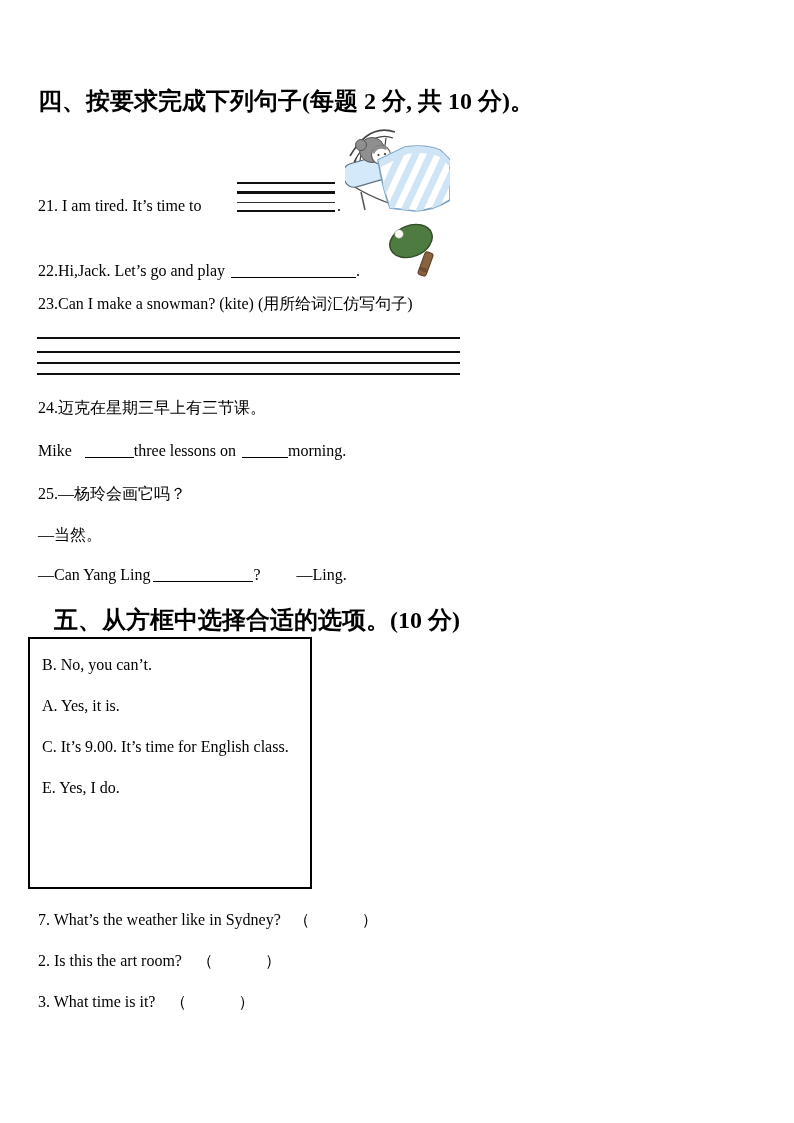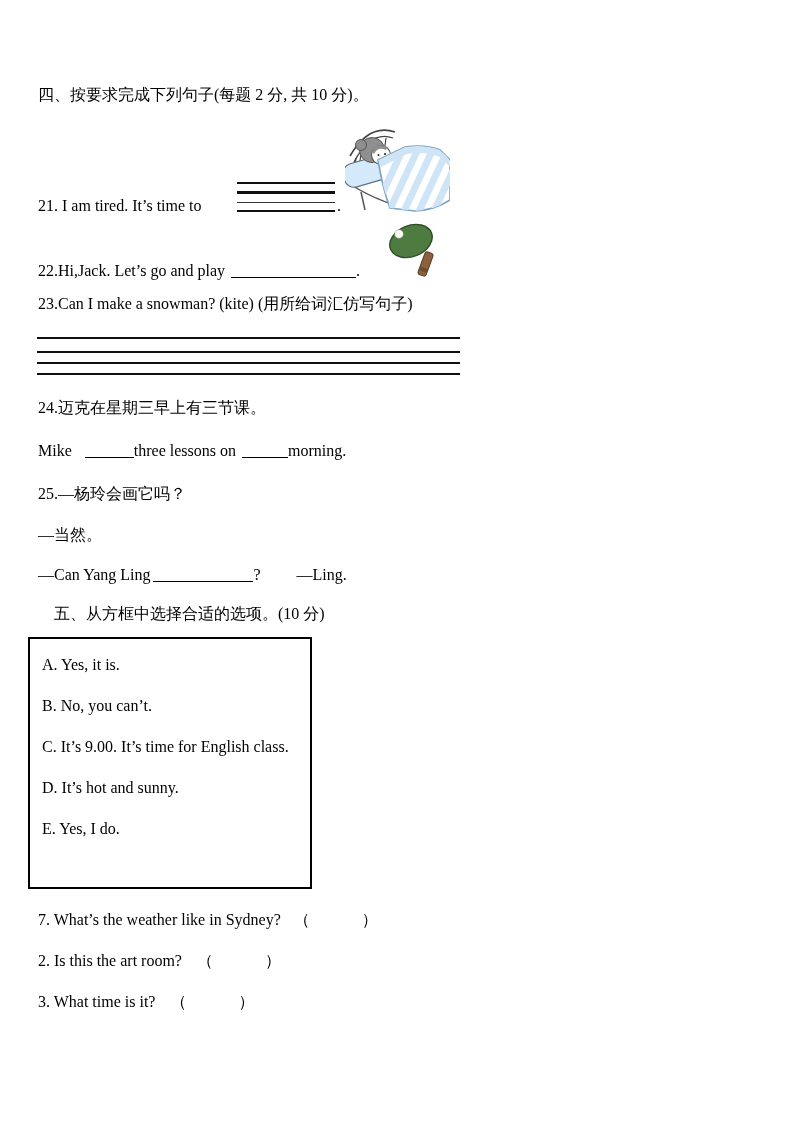--- a/index.html
+++ b/index.html
@@ -1,19 +1,19 @@
 <!DOCTYPE html>
 <html><head>
 <meta charset="utf-8">
 <style>
   html,body{margin:0;padding:0;background:#e8e8e8;}
   .page{position:relative;width:794px;height:1123px;background:#ffffff;margin:0 auto;
         font-family:"Liberation Serif","DejaVu Serif",serif;color:#000;overflow:hidden;}
   .t{position:absolute;font-size:16px;line-height:18px;white-space:nowrap;}
-  .h{position:absolute;font-size:16px;font-weight:400;white-space:nowrap;}
+  .h{position:absolute;font-size:24px;font-weight:700;white-space:nowrap;}
   .rule{position:absolute;background:#101010;}
   .blank{display:inline-block;border-bottom:1.6px solid #000;height:15px;vertical-align:-2px;}
   .ml3{margin-left:3px}.ml6{margin-left:6px}
   .ml13{margin-left:13px}.ml15{margin-left:15px}.ml36{margin-left:36px}
   .w49{width:49px}.w46{width:46px}.w100{width:100px}.w125{width:125px}
   .gap{display:inline-block;width:52px;}
   .box{position:absolute;left:28px;top:637px;width:284px;height:252px;border:2px solid #000;
        box-sizing:border-box;padding:5px 8px 0 12px;}
   .box p{margin:0;font-size:16px;line-height:41px;white-space:normal;}
   svg{position:absolute;display:block;}
@@ -99,24 +99,23 @@
   <div class="t" style="left:38px;top:399px;">24.迈克在星期三早上有三节课。</div>
   <div class="t" style="left:38px;top:442px;"><span>Mike</span><span class="blank w49 ml13"></span><span>three lessons on</span><span class="blank w46 ml6"></span><span>morning.</span></div>
 
   <div class="t" style="left:38px;top:485px;">25.—杨玲会画它吗？</div>
   <div class="t" style="left:38px;top:526px;">—当然。</div>
   <div class="t" style="left:38px;top:566px;"><span>—Can Yang Ling</span><span class="blank w100 ml3"></span><span>?</span><span class="ml36">—Ling.</span></div>
 
   <div class="h" style="left:38px;top:604px;margin-left:16px;">五、从方框中选择合适的选项。(10 分)</div>
 
   <div class="box">
+    <p>B. No, you can’t.</p>
     <p>A. Yes, it is.</p>
-    <p>B. No, you can’t.</p>
     <p>C. It’s 9.00. It’s time for English class.</p>
-    <p>D. It’s hot and sunny.</p>
     <p>E. Yes, I do.</p>
   </div>
 
   <div class="t" style="left:38px;top:911px;"><span>7. What’s the weather like in Sydney?</span><span class="ml13">（</span><span class="gap"></span><span>）</span></div>
 
   <div class="t" style="left:38px;top:952px;"><span>2. Is this the art room?</span><span class="ml15">（</span><span class="gap"></span><span>）</span></div>
 
   <div class="t" style="left:38px;top:993px;"><span>3. What time is it?</span><span class="ml15">（</span><span class="gap"></span><span>）</span></div>
 
 </div>

